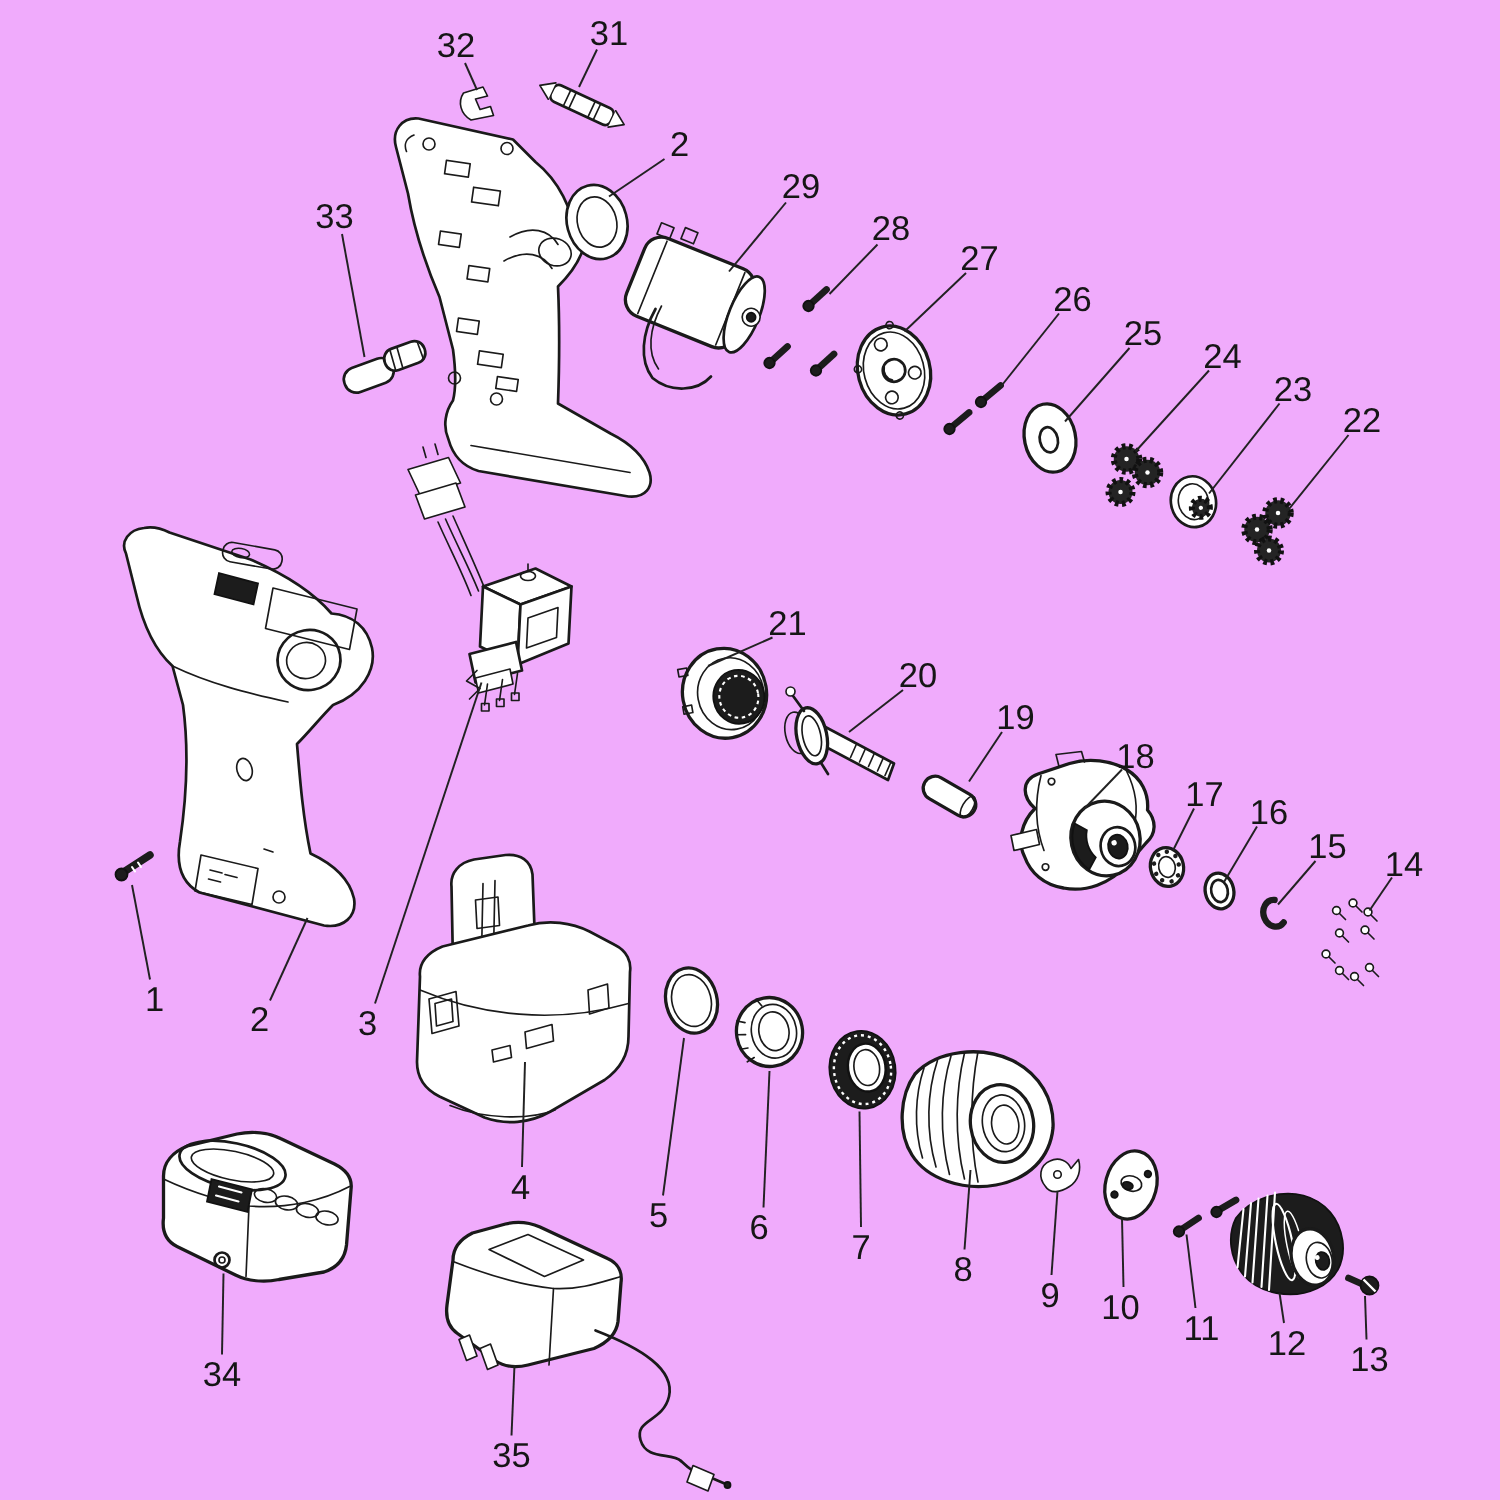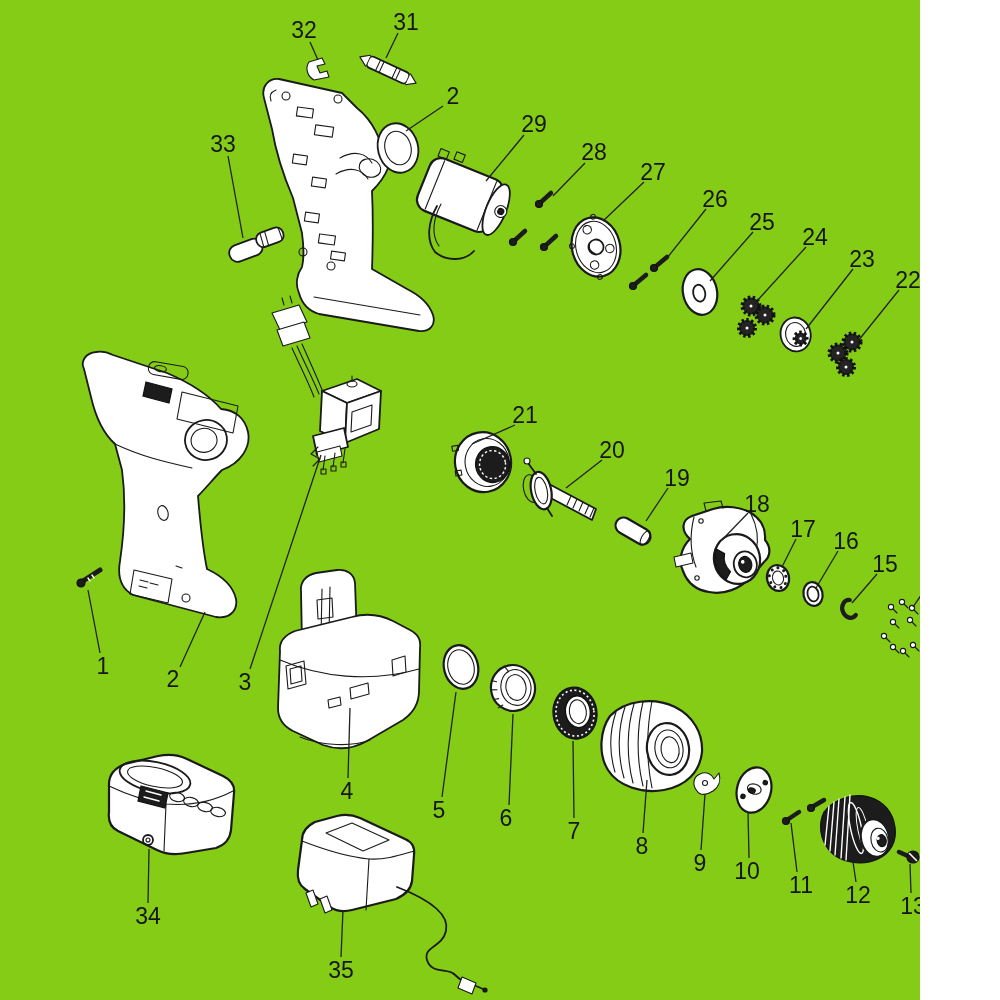--- a/index.html
+++ b/index.html
@@ -1,16 +1,16 @@
 <!DOCTYPE html>
 <html><head>
 <meta charset="utf-8">
 <style>
   html,body{margin:0;padding:0;background:#ffffff;}
-  .stage{position:relative;width:920px;height:1000px;background:#84cc16;overflow:hidden;
+  .stage{position:relative;width:1000px;height:1000px;background:#f0abfc;overflow:hidden;
          font-family:"Liberation Sans", sans-serif;}
   svg{display:block}
   .pt{fill:#ffffff;stroke:#1a1a1a;stroke-width:1.8;stroke-linejoin:round;stroke-linecap:round;}
   .ln{fill:none;stroke:#1a1a1a;stroke-width:1.8;stroke-linejoin:round;stroke-linecap:round;}
   .thin{stroke-width:1.1;}
   .w2{stroke-width:2.2;}
   .dk{fill:#1c1c1c;stroke:#111111;stroke-width:1.2;}
   .wln{fill:none;stroke:#ffffff;stroke-width:1.4;stroke-linecap:round;}
   .gear{fill:#242424;stroke:#111111;stroke-width:4;stroke-dasharray:2.3 2.3;}
   .blk{stroke:#1c1c1c;stroke-width:4.5;stroke-linecap:round;}

